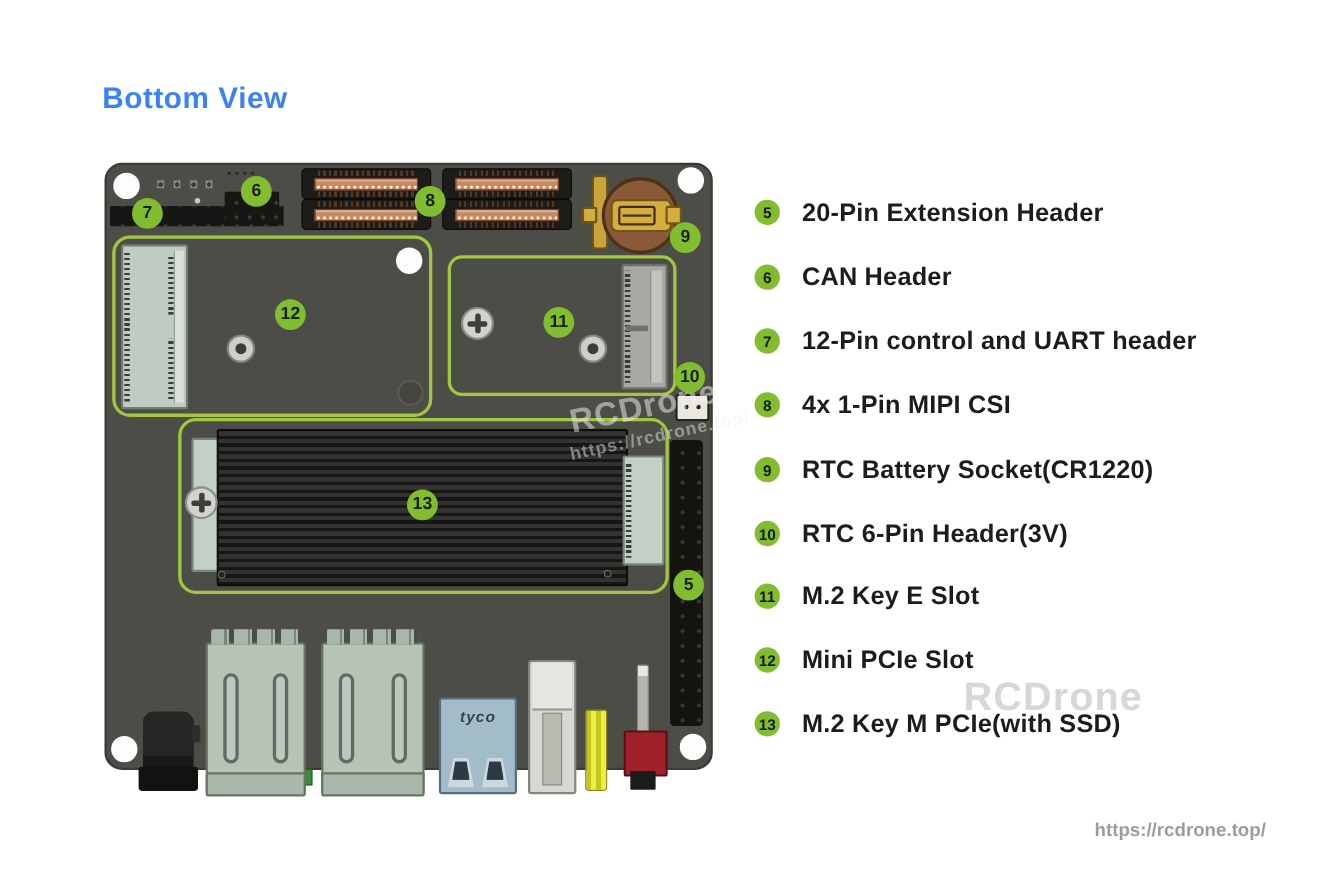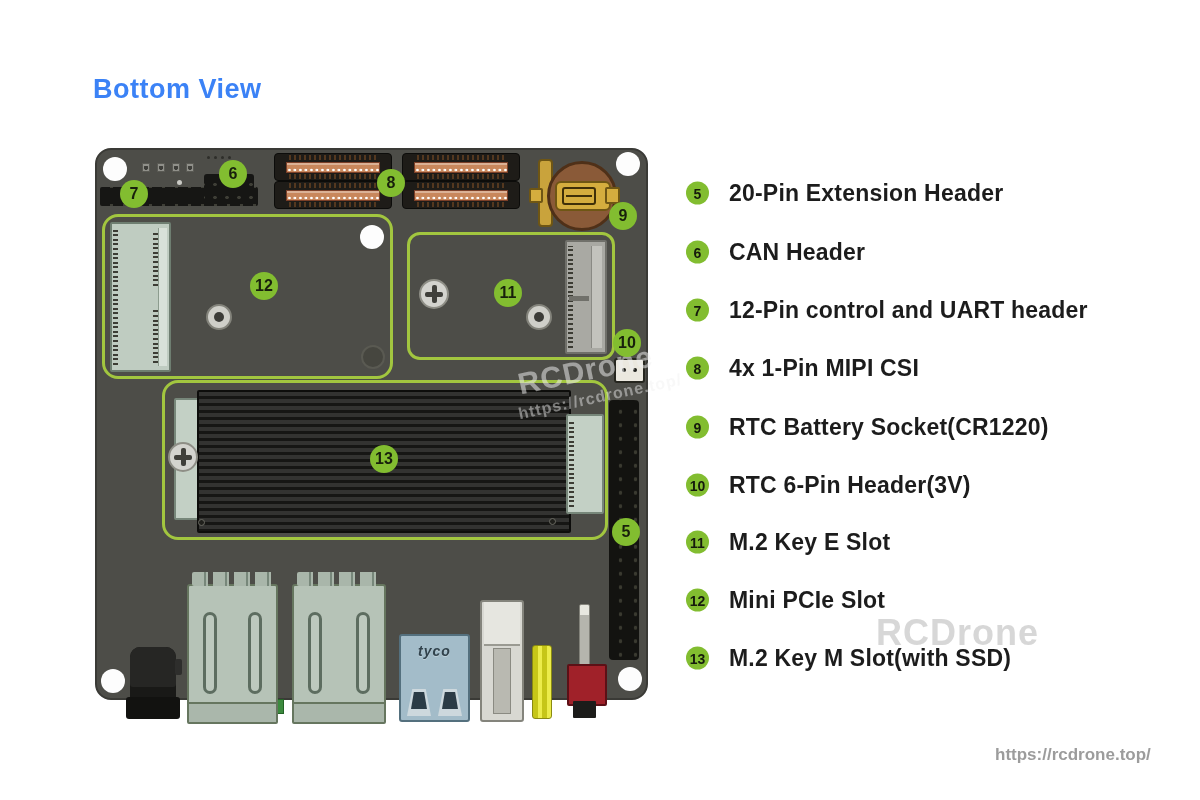--- a/index.html
+++ b/index.html
@@ -310,18 +310,18 @@
       <div class="lrow" style="top: 542px;">
         <span class="lbadge">11</span>
         <span class="llabel">M.2 Key E Slot</span>
       </div>
       <div class="lrow" style="top: 600px;">
         <span class="lbadge">12</span>
         <span class="llabel">Mini PCIe Slot</span>
       </div>
       <div class="lrow" style="top: 658px;">
         <span class="lbadge">13</span>
-        <span class="llabel">M.2 Key M Slot(with SSD)</span>
+        <span class="llabel">M.2 Key M PCIe(with SSD)</span>
       </div>
     </div>
 
   <div class="wm-br">https://rcdrone.top/</div>
 </div>
 
 </body></html>

